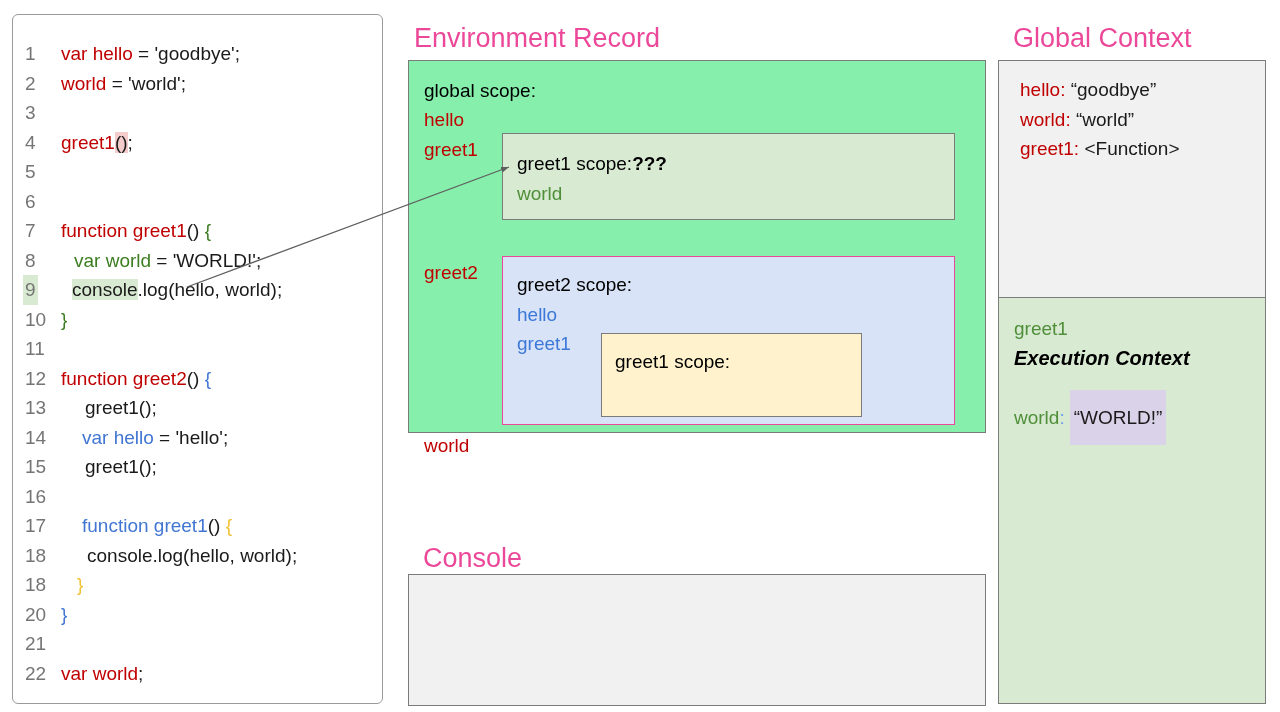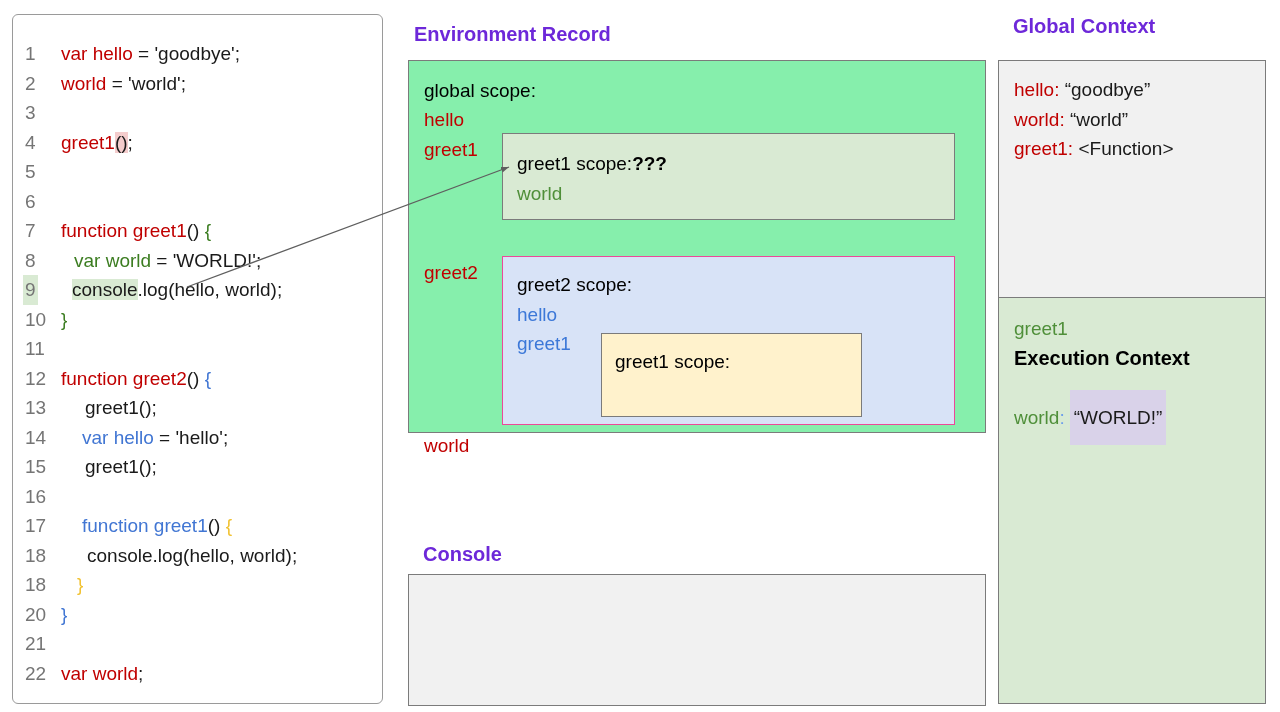--- a/index.html
+++ b/index.html
@@ -16,24 +16,24 @@
   .code-text{flex:1;white-space:pre;}
   .c-k{color:#1a1a1a;}
   .c-red{color:#c00000;}
   .c-green{color:#3c7d21;}
   .c-blue{color:#4176d3;}
   .c-yellow{color:#f1c232;}
   .hl-pink{background:#f4cccc;}
   .hl-green{background:#d9ead3;}
 
   
-  .sec-title{position:absolute;font-size:20px;font-weight:bold;color:#6d28d9;}
+  .sec-title{position:absolute;font-size:27px;font-weight:normal;color:#ec4899;}
   .t-env{left:414px;top:23px;}
   .t-console{left:423px;top:543px;}
-  .t-gc{left:1013px;top:15px;text-align:center;}
+  .t-gc{left:1013px;top:23px;text-align:center;}
 
   
   .env-box{position:absolute;left:408px;top:60px;width:578px;height:373px;
            box-sizing:border-box;background:#86efac;border:1.5px solid #7b7b7b;
            font-size:19px;line-height:29.5px;}
   .env-lbl{position:absolute;left:15px;white-space:pre;}
   .lbl-global{top:15px;color:#000;}
   .lbl-hello{top:44px;color:#c00000;}
   .lbl-greet1{top:74px;color:#c00000;}
   .lbl-greet2{top:197px;color:#c00000;}
@@ -53,28 +53,28 @@
           box-sizing:border-box;background:#fff2cc;border:1px solid #7b7b7b;
           padding:13px 0 0 13px;}
 
   
   .console-box{position:absolute;left:408px;top:574px;width:578px;height:132px;
           box-sizing:border-box;background:#f1f1f1;border:1.5px solid #7b7b7b;}
 
   
   .gc-box{position:absolute;left:998px;top:60px;width:268px;height:267px;
           box-sizing:border-box;background:#f1f1f1;border:1.5px solid #7b7b7b;
-          padding:14px 0 0 15px;font-size:19px;line-height:29.5px;}
+          padding:14px 0 0 21px;font-size:19px;line-height:29.5px;}
   .gc-name{color:#c00000;}
   .gc-val{color:#1a1a1a;white-space:pre;}
 
   .ec-box{position:absolute;left:998px;top:297px;width:268px;height:407px;
           box-sizing:border-box;background:#d9ead3;border:1.5px solid #7b7b7b;
           padding:16px 0 0 15px;font-size:19px;line-height:29.5px;}
-  .ec-title{font-weight:bold;font-size:20px;color:#000;}
+  .ec-title{font-weight:bold;font-size:20px;color:#000;font-style:italic;}
   .ec-colon{color:#6d9eeb;}
   .val-hl{background:#d9d2e9;color:#1a1a1a;padding:17px 4px;margin-left:5px;}
 
   
   .arrow-overlay{position:absolute;left:0;top:0;width:1280px;height:712px;
           pointer-events:none;}
 </style>
 </head>
 <body>
 

